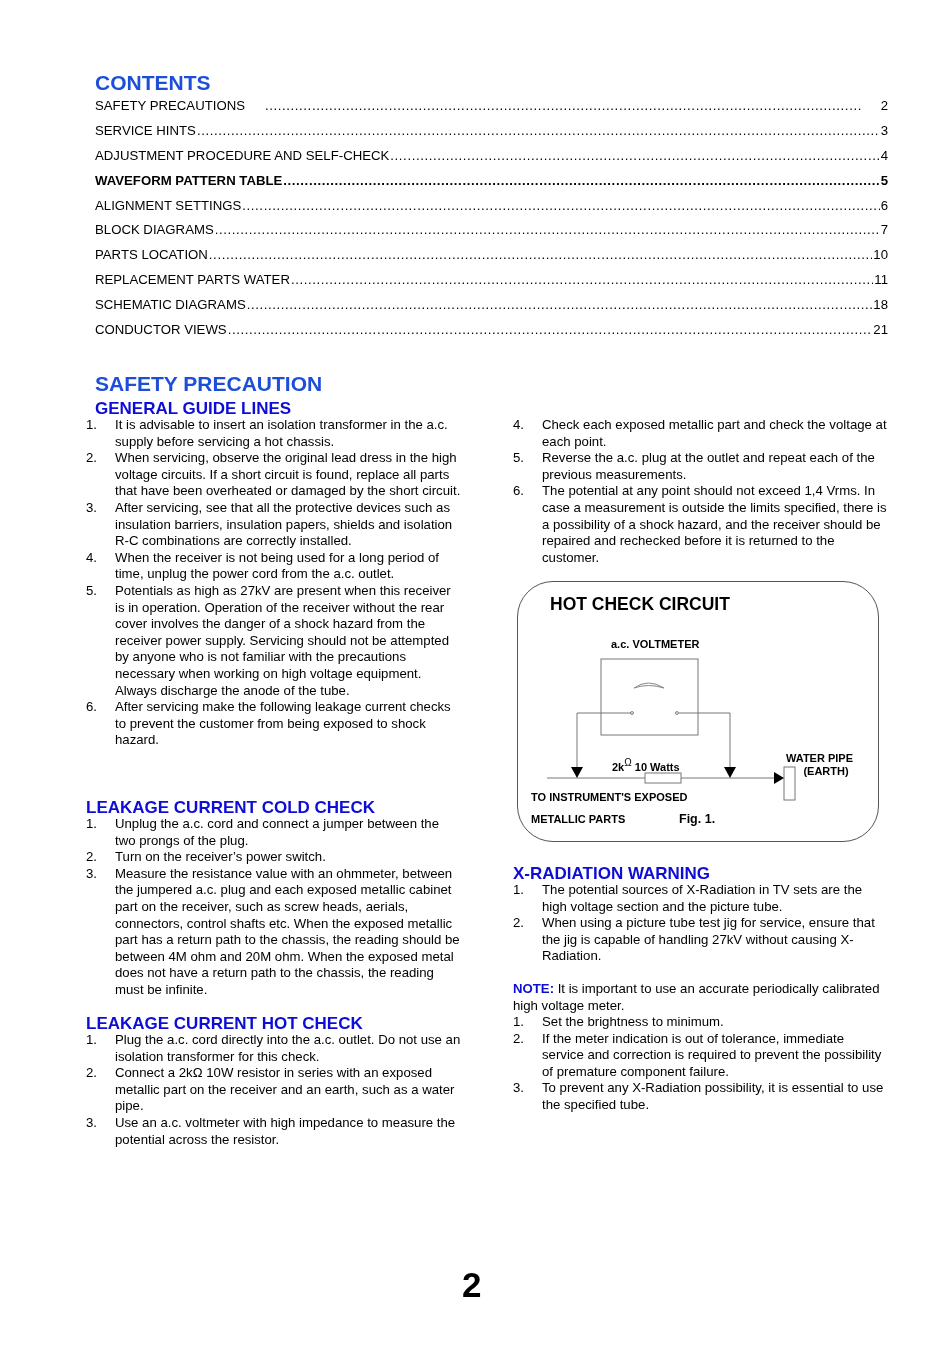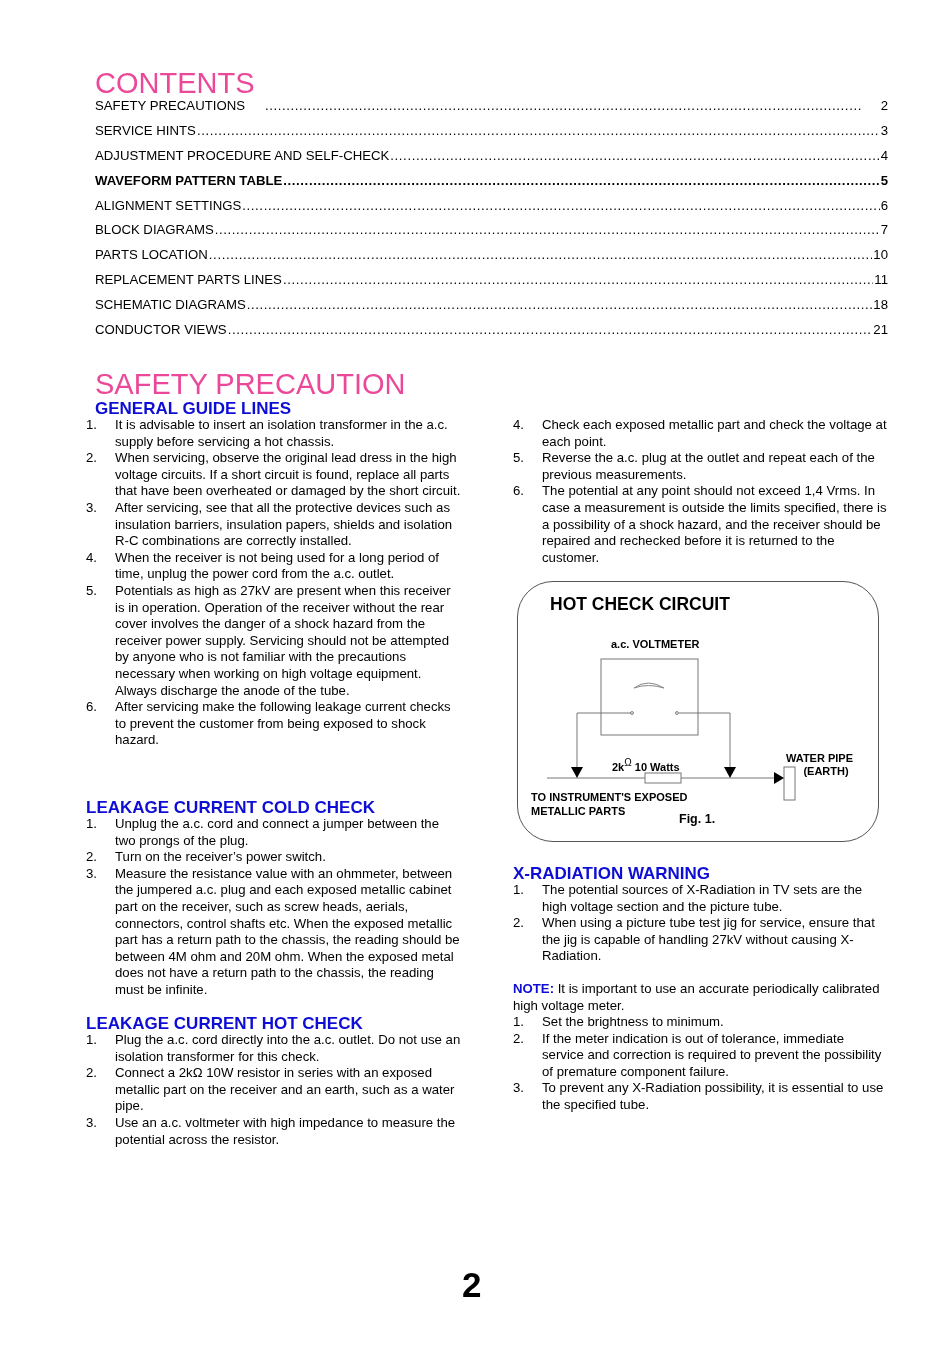--- a/index.html
+++ b/index.html
@@ -2,22 +2,22 @@
 <html><head>
 <meta charset="utf-8">
 <style>
   html, body { margin: 0; padding: 0; background: #ffffff; }
   body {
     width: 950px; height: 1345px; position: relative; overflow: hidden;
     font-family: "Liberation Sans", sans-serif; color: #000;
   }
   .abs { position: absolute; }
   .h1 {
-    font-family: "Liberation Sans", sans-serif; font-weight: normal;
-    color: #ec4899; font-size: 29px; letter-spacing: 0px; line-height: 28px;
+    font-family: "Liberation Sans", sans-serif; font-weight: bold;
+    color: #1d4ed8; font-size: 21px; letter-spacing: 0px; line-height: 28px;
   }
   .h2 {
     font-weight: bold; color: #0d0dd6; font-size: 17px; line-height: 17px;
   }
   
   .toc-row {
     position: absolute; left: 95px; width: 793px; height: 17px;
     display: flex; align-items: flex-end; font-size: 13.2px; line-height: 16px; white-space: nowrap;
   }
   .toc-row .t { flex: none; }
@@ -81,21 +81,21 @@
       <span class="t">BLOCK DIAGRAMS</span>
       <span class="dots"></span>
       <span class="p">7</span>
     </div>
   <div class="toc-row" style="top:246px;">
       <span class="t">PARTS LOCATION</span>
       <span class="dots"></span>
       <span class="p">10</span>
     </div>
   <div class="toc-row" style="top:271px;">
-      <span class="t">REPLACEMENT PARTS LINES</span>
+      <span class="t">REPLACEMENT PARTS WATER</span>
       <span class="dots"></span>
       <span class="p">11</span>
     </div>
   <div class="toc-row" style="top:296px;">
       <span class="t">SCHEMATIC DIAGRAMS</span>
       <span class="dots"></span>
       <span class="p">18</span>
     </div>
   <div class="toc-row" style="top:321px;">
       <span class="t">CONDUCTOR VIEWS</span>
@@ -212,21 +212,21 @@
   </g>
 </svg>
 
 <div class="dlabel" style="left:612px; top:756px;"><span>2k</span><sup style="font-size:10px; font-weight:normal;">Ω</sup><span> 10 Watts</span></div>
 <div class="dlabel" style="left:786px; top:752px; text-align:center;">
   <div>WATER PIPE</div>
   <div style="padding-left:13px;">(EARTH)</div>
 </div>
 <div class="dlabel" style="left:531px; top:791px;">
   <div>TO INSTRUMENT'S EXPOSED</div>
-  <div style="margin-top:1px;">METALLIC PARTS</div>
+  <div style="margin-top:9px;">METALLIC PARTS</div>
 </div>
 <div class="dlabel" style="left:679px; top:813px; font-size:12.5px;">Fig. 1.</div>
 
 <div class="abs h2" style="left:513px; top:865px;">X-RADIATION WARNING</div>
 <div class="list" style="left:513px; top:882px; width:375px;">
   <div class="li">
       <span class="n">1.</span>
       <span class="tx">The potential sources of X-Radiation in TV sets are the high voltage section and the picture tube.</span>
     </div>
   <div class="li">

